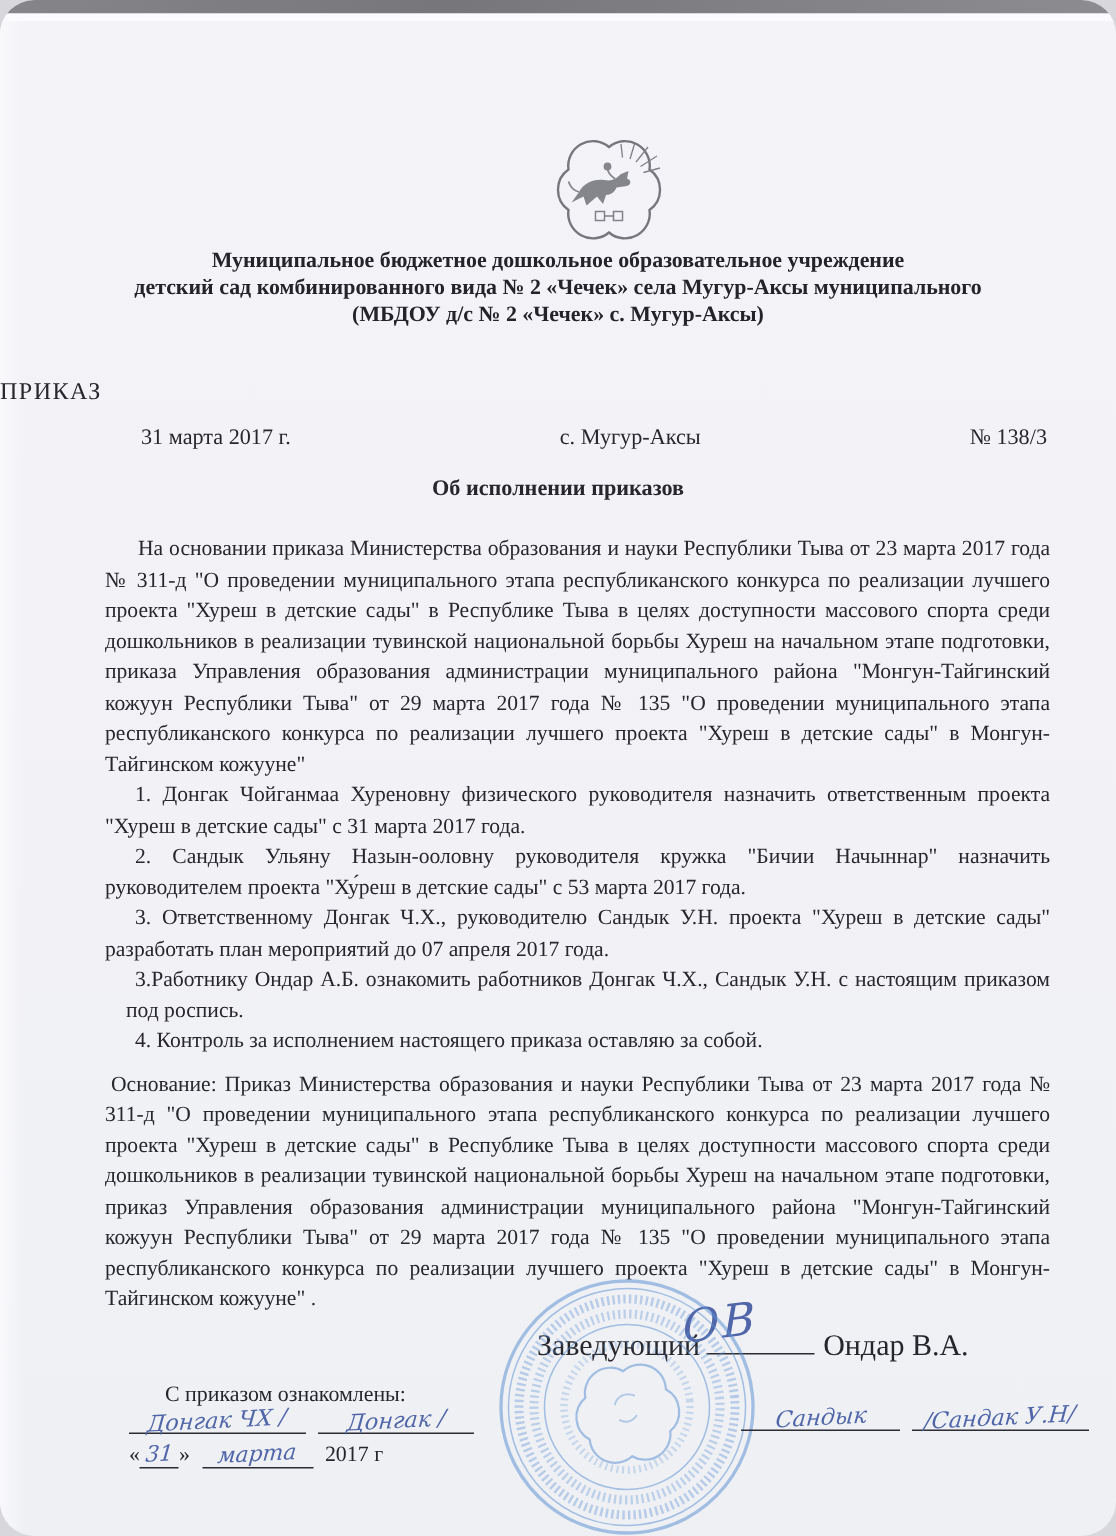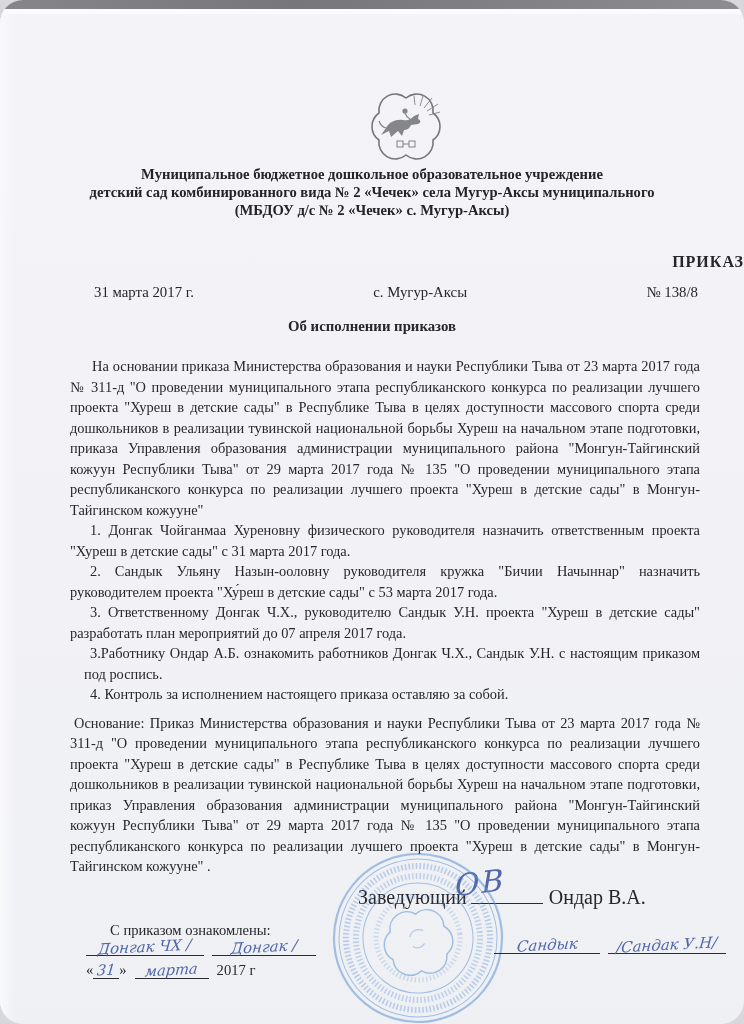--- a/index.html
+++ b/index.html
@@ -14,22 +14,22 @@
   .scan-strip{position:absolute;top:0;left:0;right:0;height:9px;
     background:linear-gradient(90deg,#86868a,#77777b 40%,#8d8d91);}
   .scan-strip-light{position:absolute;top:9px;left:0;right:0;height:5px;background:#fbfbfd;}
   .scan-left{position:absolute;top:14px;left:0;bottom:0;width:16px;
     background:linear-gradient(90deg,#f9f9fc,rgba(249,249,252,0));}
   
   .logo{position:absolute;left:348px;top:86px;width:116px;height:76px;}
   
   .org-block{position:absolute;top:166px;left:30px;right:30px;text-align:center;
     font-weight:bold;font-size:14.6px;line-height:17.8px;color:#232329;}
-  .doc-title{position:absolute;top:253px;left:0;right:0;text-align:right;
-    font-weight:bold;font-size:16px;letter-spacing:1px;}
+  .doc-title{position:absolute;top:253px;left:0;right:0;text-align:left;
+    font-weight:normal;font-size:16px;letter-spacing:1px;}
   .date-row{position:absolute;top:284px;left:0;right:0;padding:0 46px 0 94px;
     display:flex;justify-content:space-between;font-size:14.8px;}
   .subject{position:absolute;top:318px;left:0;right:0;text-align:center;
     font-weight:bold;font-size:14.8px;}
   
   .content{position:absolute;top:356px;left:70px;width:630px;
     font-size:14.4px;line-height:20.5px;}
   .content p{margin:0;text-align:justify;}
   .preamble{text-indent:22px;}
   .decree{font-weight:bold;font-size:15.4px;}
@@ -89,21 +89,21 @@
     <div>Муниципальное бюджетное дошкольное образовательное учреждение</div>
     <div>детский сад комбинированного вида № 2 «Чечек» села Мугур-Аксы муниципального</div>
     <div>(МБДОУ д/с № 2 «Чечек» с. Мугур-Аксы)</div>
   </div>
 
   <div class="doc-title">ПРИКАЗ</div>
 
   <div class="date-row">
     <span>31 марта 2017 г.</span>
     <span>с. Мугур-Аксы</span>
-    <span>№ 138/8</span>
+    <span>№ 138/3</span>
   </div>
 
   <div class="subject">Об исполнении приказов</div>
 
   <div class="content">
     <p class="preamble">На основании приказа Министерства образования и науки Республики Тыва от 23 марта 2017 года № 311-д "О проведении муниципального этапа республиканского конкурса по реализации лучшего проекта "Хуреш в детские сады" в Республике Тыва в целях доступности массового спорта среди дошкольников в реализации тувинской национальной борьбы Хуреш на начальном этапе подготовки,  приказа Управления образования администрации муниципального района "Монгун-Тайгинский кожуун Республики Тыва" от 29 марта 2017 года № 135 "О проведении муниципального этапа республиканского конкурса по реализации лучшего проекта "Хуреш в детские сады" в Монгун-Тайгинском кожууне"</p>
     <p class="item">1. Донгак Чойганмаа Хуреновну физического руководителя назначить ответственным проекта "Хуреш в детские сады" с 31 марта 2017 года.</p>
     <p class="item">2. Сандык Ульяну Назын-ооловну руководителя кружка "Бичии Начыннар" назначить руководителем проекта "Ху́реш в детские сады" с 53 марта 2017 года.</p>
     <p class="item">3. Ответственному Донгак Ч.Х., руководителю Сандык У.Н. проекта "Хуреш в детские сады" разработать план мероприятий до 07 апреля 2017 года.</p>
     <p class="item item-alt">3.Работнику Ондар А.Б. ознакомить работников Донгак Ч.Х., Сандык У.Н. с настоящим приказом под роспись.</p>

